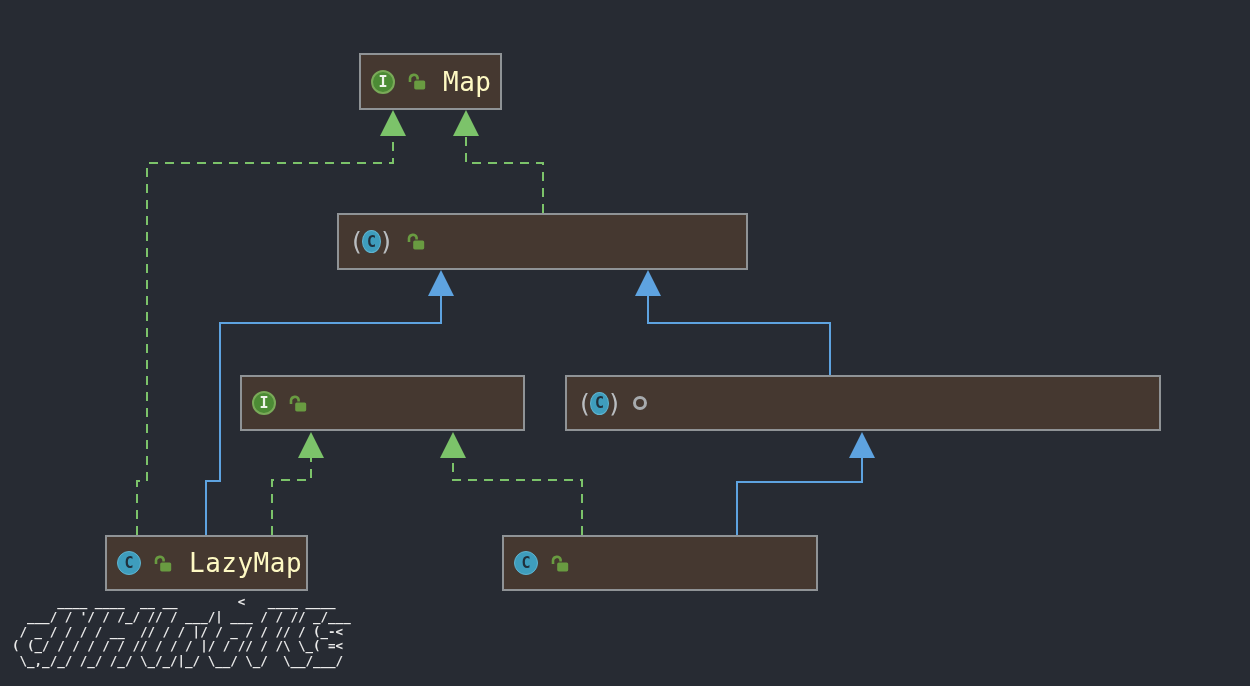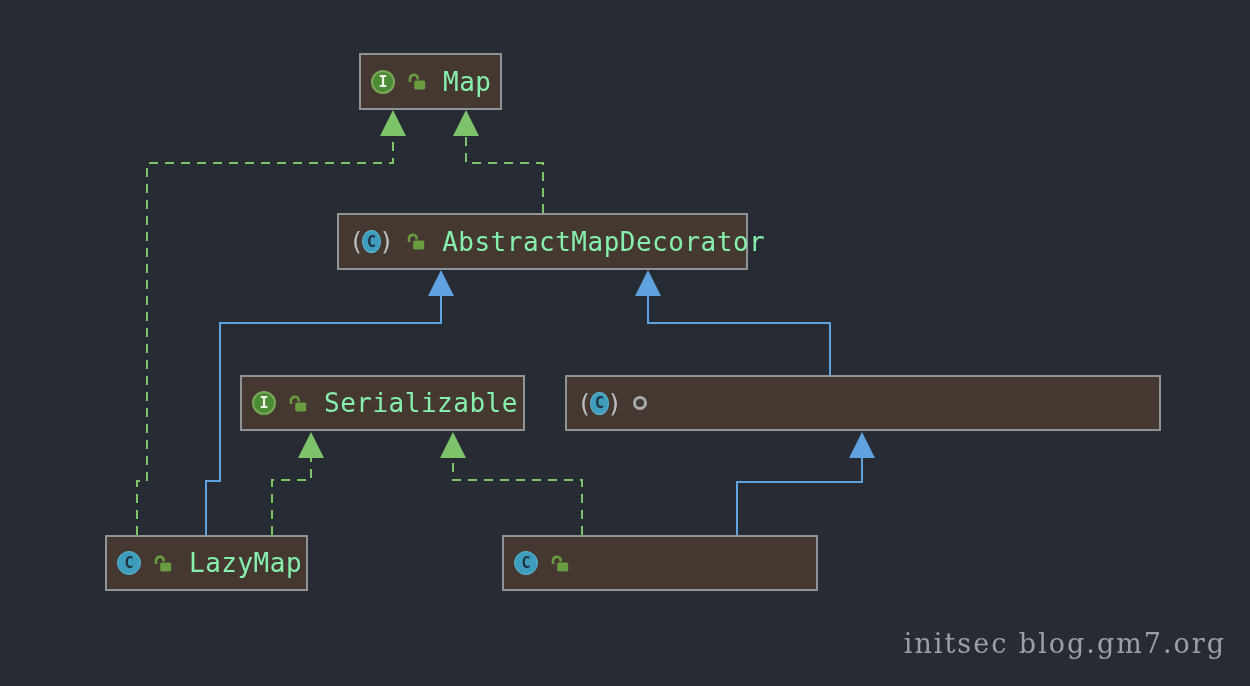--- a/index.html
+++ b/index.html
@@ -22,21 +22,21 @@
     position: absolute;
     box-sizing: border-box;
     background: #453830;
     border: 2px solid #8f9396;
     display: flex;
     align-items: center;
     padding-left: 10px;
     white-space: nowrap;
   }
   .node-label {
-    color: #86efac;
+    color: #fef9c3;
     font-size: 26px;
     letter-spacing: 0.5px;
     margin-left: 16px;
   }
   .badge {
     display: inline-flex;
     align-items: center;
     justify-content: center;
     width: 22px; height: 22px;
     border-radius: 50%;
@@ -149,31 +149,29 @@
           <span class="paren">(</span>
           <span class="badge cls">C</span>
           <span class="paren">)</span>
         </span>
         <span class="vis-slot">
           <svg width="21" height="19" viewBox="0 0 21 19">
      <path d="M4 10 V6.2 A3.9 3.9 0 0 1 11.6 5.6 V7.4" fill="none" stroke="#699b41" stroke-width="2.6"></path>
      <rect x="8.2" y="8.4" width="11" height="9" rx="1.6" fill="#699b41"></rect>
    </svg>
         </span>
-        <span class="node-label">AbstractMapDecorator</span>
       </div>
       <div class="node" style="left: 240px; top: 375px; width: 285px; height: 56px;">
         <span class="badge iface">I</span>
         <span class="vis-slot">
           <svg width="21" height="19" viewBox="0 0 21 19">
      <path d="M4 10 V6.2 A3.9 3.9 0 0 1 11.6 5.6 V7.4" fill="none" stroke="#699b41" stroke-width="2.6"></path>
      <rect x="8.2" y="8.4" width="11" height="9" rx="1.6" fill="#699b41"></rect>
    </svg>
         </span>
-        <span class="node-label">Serializable</span>
       </div>
       <div class="node" style="left: 565px; top: 375px; width: 596px; height: 56px;">
         <span class="abstract-wrap">
           <span class="paren">(</span>
           <span class="badge cls">C</span>
           <span class="paren">)</span>
         </span>
         <span class="vis-slot">
           <span class="pkg-ring"></span>
         </span>
@@ -191,14 +189,18 @@
       <div class="node" style="left: 502px; top: 535px; width: 316px; height: 56px;">
         <span class="badge cls">C</span>
         <span class="vis-slot">
           <svg width="21" height="19" viewBox="0 0 21 19">
      <path d="M4 10 V6.2 A3.9 3.9 0 0 1 11.6 5.6 V7.4" fill="none" stroke="#699b41" stroke-width="2.6"></path>
      <rect x="8.2" y="8.4" width="11" height="9" rx="1.6" fill="#699b41"></rect>
    </svg>
         </span>
       </div>
     </div>
-  <div id="watermark">initsec blog.gm7.org</div>
+  <pre id="ascii-logo">      ____ ____  __ __        &lt;   ____ ____
+  ___/ / '/ / /_/ // / ___/| ___ / / // _/___
+ / _ / / / / __  // / / |/ / _ / / // / (_-&lt;
+( (_/ / / / / / // / / / |/ / // / /\ \_( =&lt;
+ \_,_/_/ /_/ /_/ \_/_/|_/ \__/ \_/  \__/___/</pre>
 </div>
 
 </body></html>

